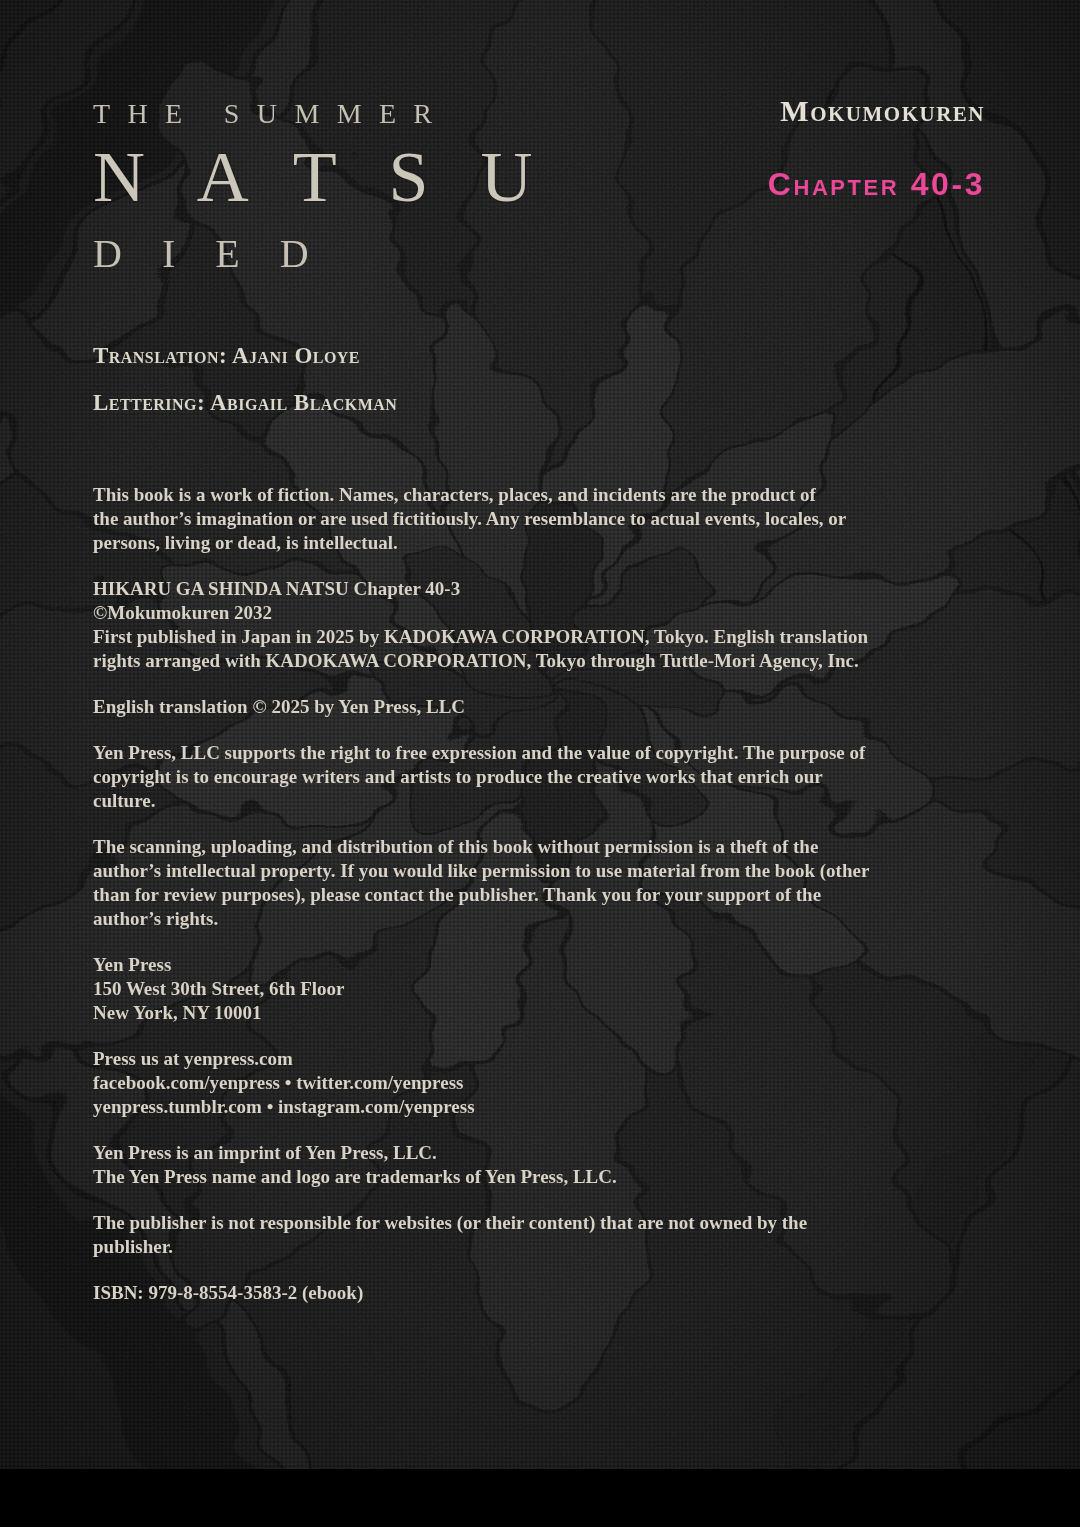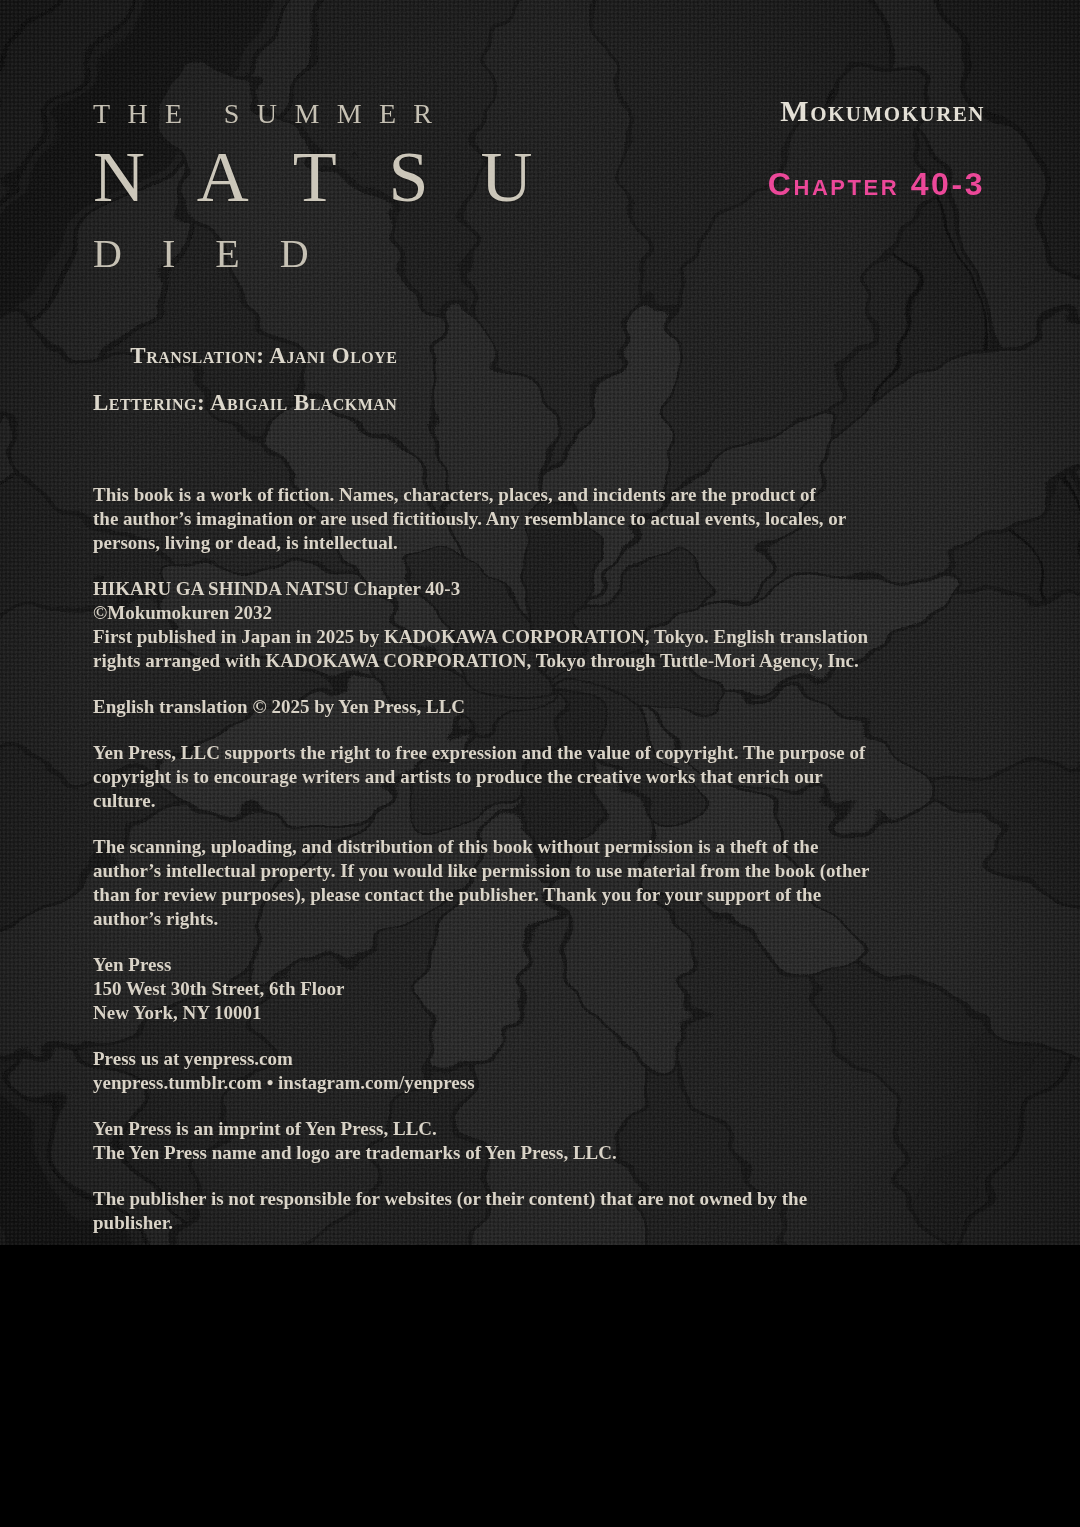--- a/index.html
+++ b/index.html
@@ -1,18 +1,18 @@
 <!DOCTYPE html>
 <html><head>
 <meta charset="utf-8">
 <style>
   html,body{margin:0;padding:0;background:#000;}
   .page{
     position:relative;
-    width:1080px;height:1245px;
+    width:1080px;height:1469px;
     background:#151515;
     overflow:hidden;
     font-family:"Liberation Serif", serif;
     color:#d9d3c7;
     text-decoration:underline;
   }
   .bg-art{position:absolute;inset:0;z-index:0;}
   .halftone{
     position:absolute;inset:0;z-index:1;pointer-events:none;
     background-image:
@@ -47,21 +47,21 @@
     font-variant:small-caps;
   }
   .byline .chapter{
     position:absolute;right:0;top:166px;white-space:nowrap;
     font-family:"Liberation Sans", sans-serif;
     font-size:32px;letter-spacing:0.08em;font-weight:700;
     font-variant:small-caps;color:#ec4899;
   }
 
   
-  .credits{position:absolute;left:93px;top:340px;text-align:right;}
+  .credits{position:absolute;left:93px;top:340px;}
   .credit-line{
     font-variant:small-caps;font-weight:700;font-size:23px;
     line-height:31px;margin-bottom:16px;white-space:nowrap;
     color:#ddd8cc;letter-spacing:0.02em;
   }
 
   
   .colophon{position:absolute;left:93px;top:483px;width:920px;}
   .para{margin:0 0 22px 0;}
   .line{
@@ -212,20 +212,21 @@
           <div class="line">than for review purposes), please contact the publisher. Thank you for your support of the</div>
           <div class="line">author’s rights.</div>
         </div>
         <div class="para">
           <div class="line">Yen Press</div>
           <div class="line">150 West 30th Street, 6th Floor</div>
           <div class="line">New York, NY 10001</div>
         </div>
         <div class="para">
           <div class="line">Press us at yenpress.com</div>
+          <div class="line">facebook.com/yenpress • twitter.com/yenpress</div>
           <div class="line">yenpress.tumblr.com • instagram.com/yenpress</div>
         </div>
         <div class="para">
           <div class="line">Yen Press is an imprint of Yen Press, LLC.</div>
           <div class="line">The Yen Press name and logo are trademarks of Yen Press, LLC.</div>
         </div>
         <div class="para">
           <div class="line">The publisher is not responsible for websites (or their content) that are not owned by the</div>
           <div class="line">publisher.</div>
         </div>

